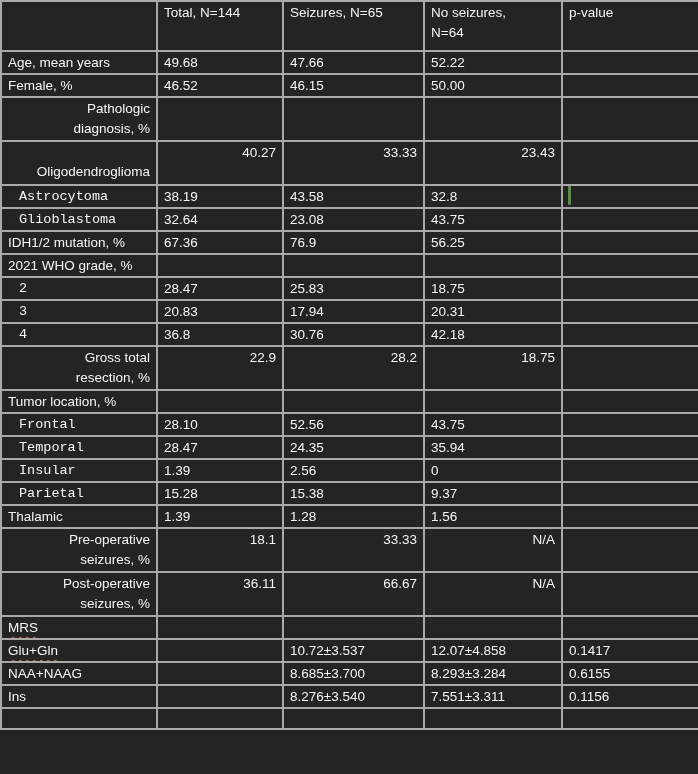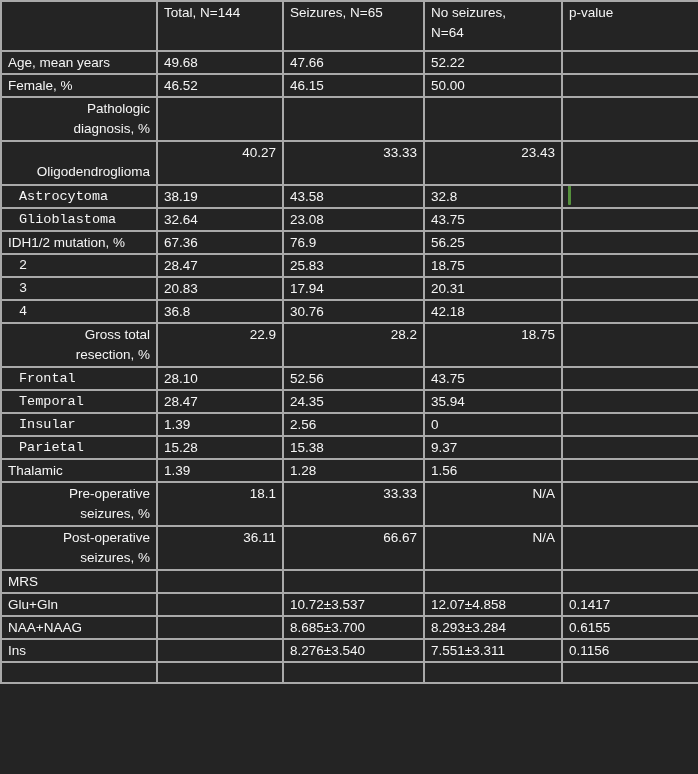--- a/index.html
+++ b/index.html
@@ -31,20 +31,21 @@
     padding:1px 6px 0 6px;
     white-space:pre-line;
     overflow:hidden;
   }
   thead th{height:50px;}
   td{height:21px;}
   tr.r2 td{height:44px;text-align:right;}
   td.ind{text-indent:11px;font-family:Liberation Mono, monospace;}
   tr.oligo td.lbl{vertical-align:bottom;padding-bottom:2px;}
   .squiggle{
+    text-decoration:underline;
     text-decoration-style:wavy;
     text-decoration-color:#dd6a58;
     text-decoration-thickness:1px;
     text-underline-offset:4px;
   }
   td.rel{position:relative;}
   .gcursor{
     position:absolute;
     left:5px;top:-10px;
     width:3px;height:29px;
@@ -127,20 +128,27 @@
         <td><span></span></td>
       </tr>
       <tr>
         <td class="lbl"><span>IDH1/2 mutation, %</span></td>
         <td><span>67.36</span></td>
         <td><span>76.9</span></td>
         <td><span>56.25</span></td>
         <td><span></span></td>
       </tr>
       <tr>
+        <td class="lbl"><span>2021 WHO grade, %</span></td>
+        <td><span></span></td>
+        <td><span></span></td>
+        <td><span></span></td>
+        <td><span></span></td>
+      </tr>
+      <tr>
         <td class="lbl ind"><span>2</span></td>
         <td><span>28.47</span></td>
         <td><span>25.83</span></td>
         <td><span>18.75</span></td>
         <td><span></span></td>
       </tr>
       <tr>
         <td class="lbl ind"><span>3</span></td>
         <td><span>20.83</span></td>
         <td><span>17.94</span></td>
@@ -156,20 +164,27 @@
       </tr>
       <tr class="r2">
         <td class="lbl"><span>Gross total
 resection, %</span></td>
         <td><span>22.9</span></td>
         <td><span>28.2</span></td>
         <td><span>18.75</span></td>
         <td><span></span></td>
       </tr>
       <tr>
+        <td class="lbl"><span>Tumor location, %</span></td>
+        <td><span></span></td>
+        <td><span></span></td>
+        <td><span></span></td>
+        <td><span></span></td>
+      </tr>
+      <tr>
         <td class="lbl ind"><span>Frontal</span></td>
         <td><span>28.10</span></td>
         <td><span>52.56</span></td>
         <td><span>43.75</span></td>
         <td><span></span></td>
       </tr>
       <tr>
         <td class="lbl ind"><span>Temporal</span></td>
         <td><span>28.47</span></td>
         <td><span>24.35</span></td>

